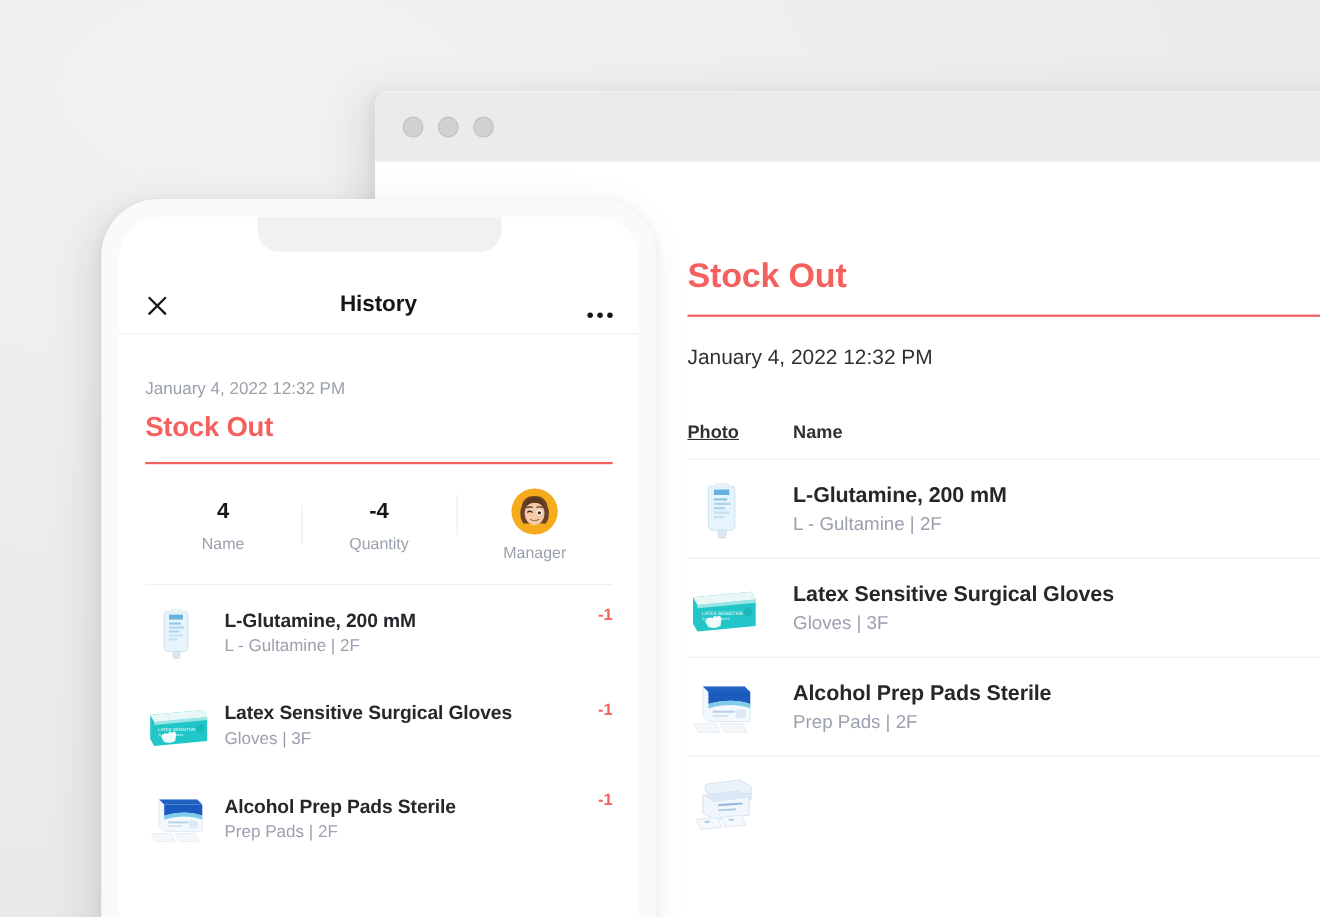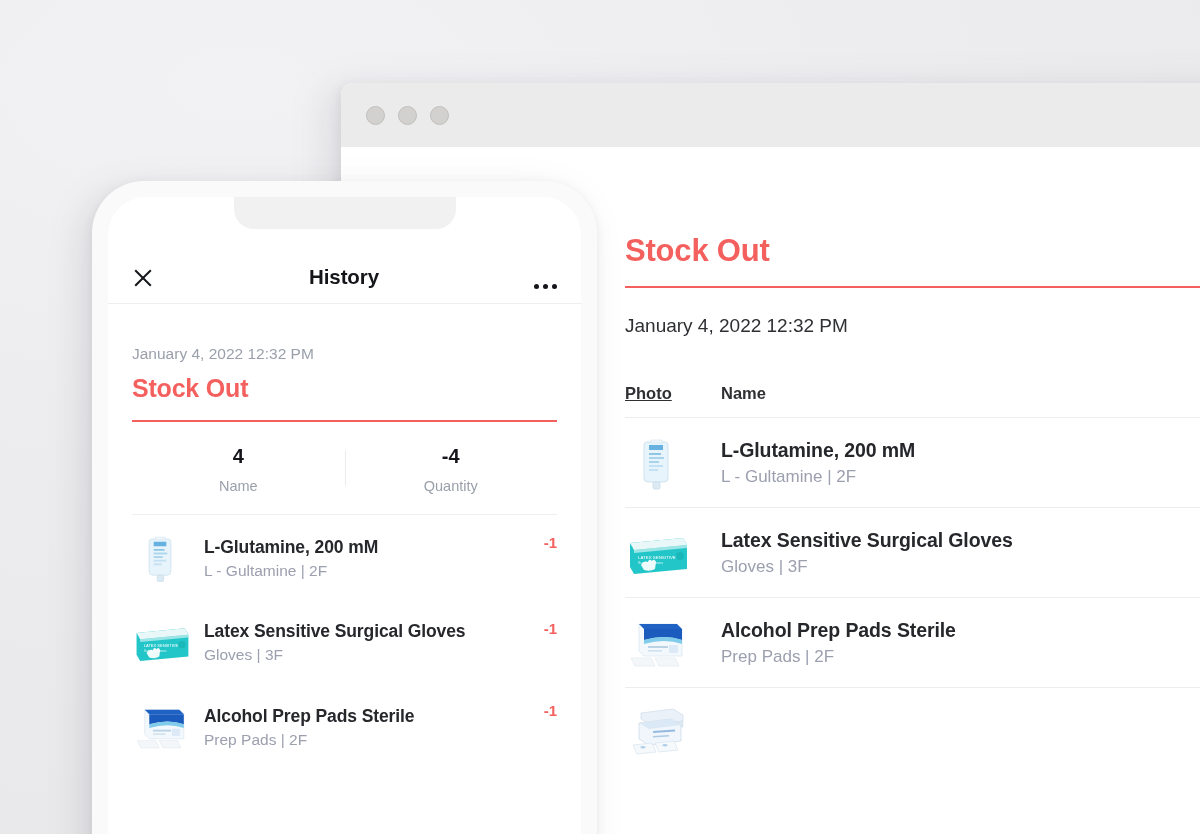--- a/index.html
+++ b/index.html
@@ -431,20 +431,40 @@
 
       <div class="stats">
         <div class="stat">
           <div class="stat-value">4</div>
           <div class="stat-label">Name</div>
         </div>
         <div class="stat">
           <div class="stat-value">-4</div>
           <div class="stat-label">Quantity</div>
         </div>
+        <div class="stat">
+          <div class="avatar">
+            <svg width="42" height="42" viewBox="0 0 42 42">
+              <circle cx="21" cy="21" r="21" fill="#f6ab1c"></circle>
+              <path d="M9 20 q0 -13 12 -13 q12 0 12 13 q0 8 -3 12 l-18 0 q-3 -4 -3 -12z" fill="#6b4226"></path>
+              <ellipse cx="21" cy="23" rx="9" ry="10.5" fill="#f4c9a8"></ellipse>
+              <path d="M12 17 q2 -9 9 -9 q7 0 9 9 q-4 -4 -9 -4 q-5 0 -9 4z" fill="#5c3720"></path>
+              <path d="M11 16 q-2 10 1 17 q-4 -3 -4 -11 q0 -5 3 -6z" fill="#6b4226"></path>
+              <path d="M31 16 q2 10 -1 17 q4 -3 4 -11 q0 -5 -3 -6z" fill="#6b4226"></path>
+              <ellipse cx="25.3" cy="22" rx="2.4" ry="2.7" fill="#ffffff"></ellipse>
+              <circle cx="25.3" cy="22.2" r="1.5" fill="#3a2a1d"></circle>
+              <path d="M14.5 21.6 q2.2 -1.6 4.3 0" stroke="#3a2a1d" stroke-width="1.2" fill="none" stroke-linecap="round"></path>
+              <path d="M14 17.6 q2.5 -1.4 5 -0.4" stroke="#3a2a1d" stroke-width="1" fill="none" stroke-linecap="round"></path>
+              <path d="M23 17.2 q2.5 -1.2 5 0.2" stroke="#3a2a1d" stroke-width="1" fill="none" stroke-linecap="round"></path>
+              <path d="M17 28 q4 3.2 8 0 q-4 5 -8 0z" fill="#ffffff"></path>
+              <path d="M17 28 q4 3.2 8 0" stroke="#8c4a3a" stroke-width="0.9" fill="none"></path>
+            </svg>
+          </div>
+          <div class="stat-label">Manager</div>
+        </div>
       </div>
 
       <div>
 
         <div class="ph-row">
           <div class="ph-thumb-wrap">
             <svg class="thumb" width="56" height="56" viewBox="0 0 62 62">
               <rect width="62" height="62" fill="#fff"></rect>
               <path d="M22 10 h18 a3 3 0 0 1 3 3 v33 a4 4 0 0 1 -4 4 h-16 a4 4 0 0 1 -4 -4 v-33 a3 3 0 0 1 3 -3 z" fill="#e8f4fb" stroke="#cfe3ef" stroke-width="1"></path>
               <rect x="24" y="13" width="14" height="5" fill="#3b9bd6" opacity="0.75"></rect>

